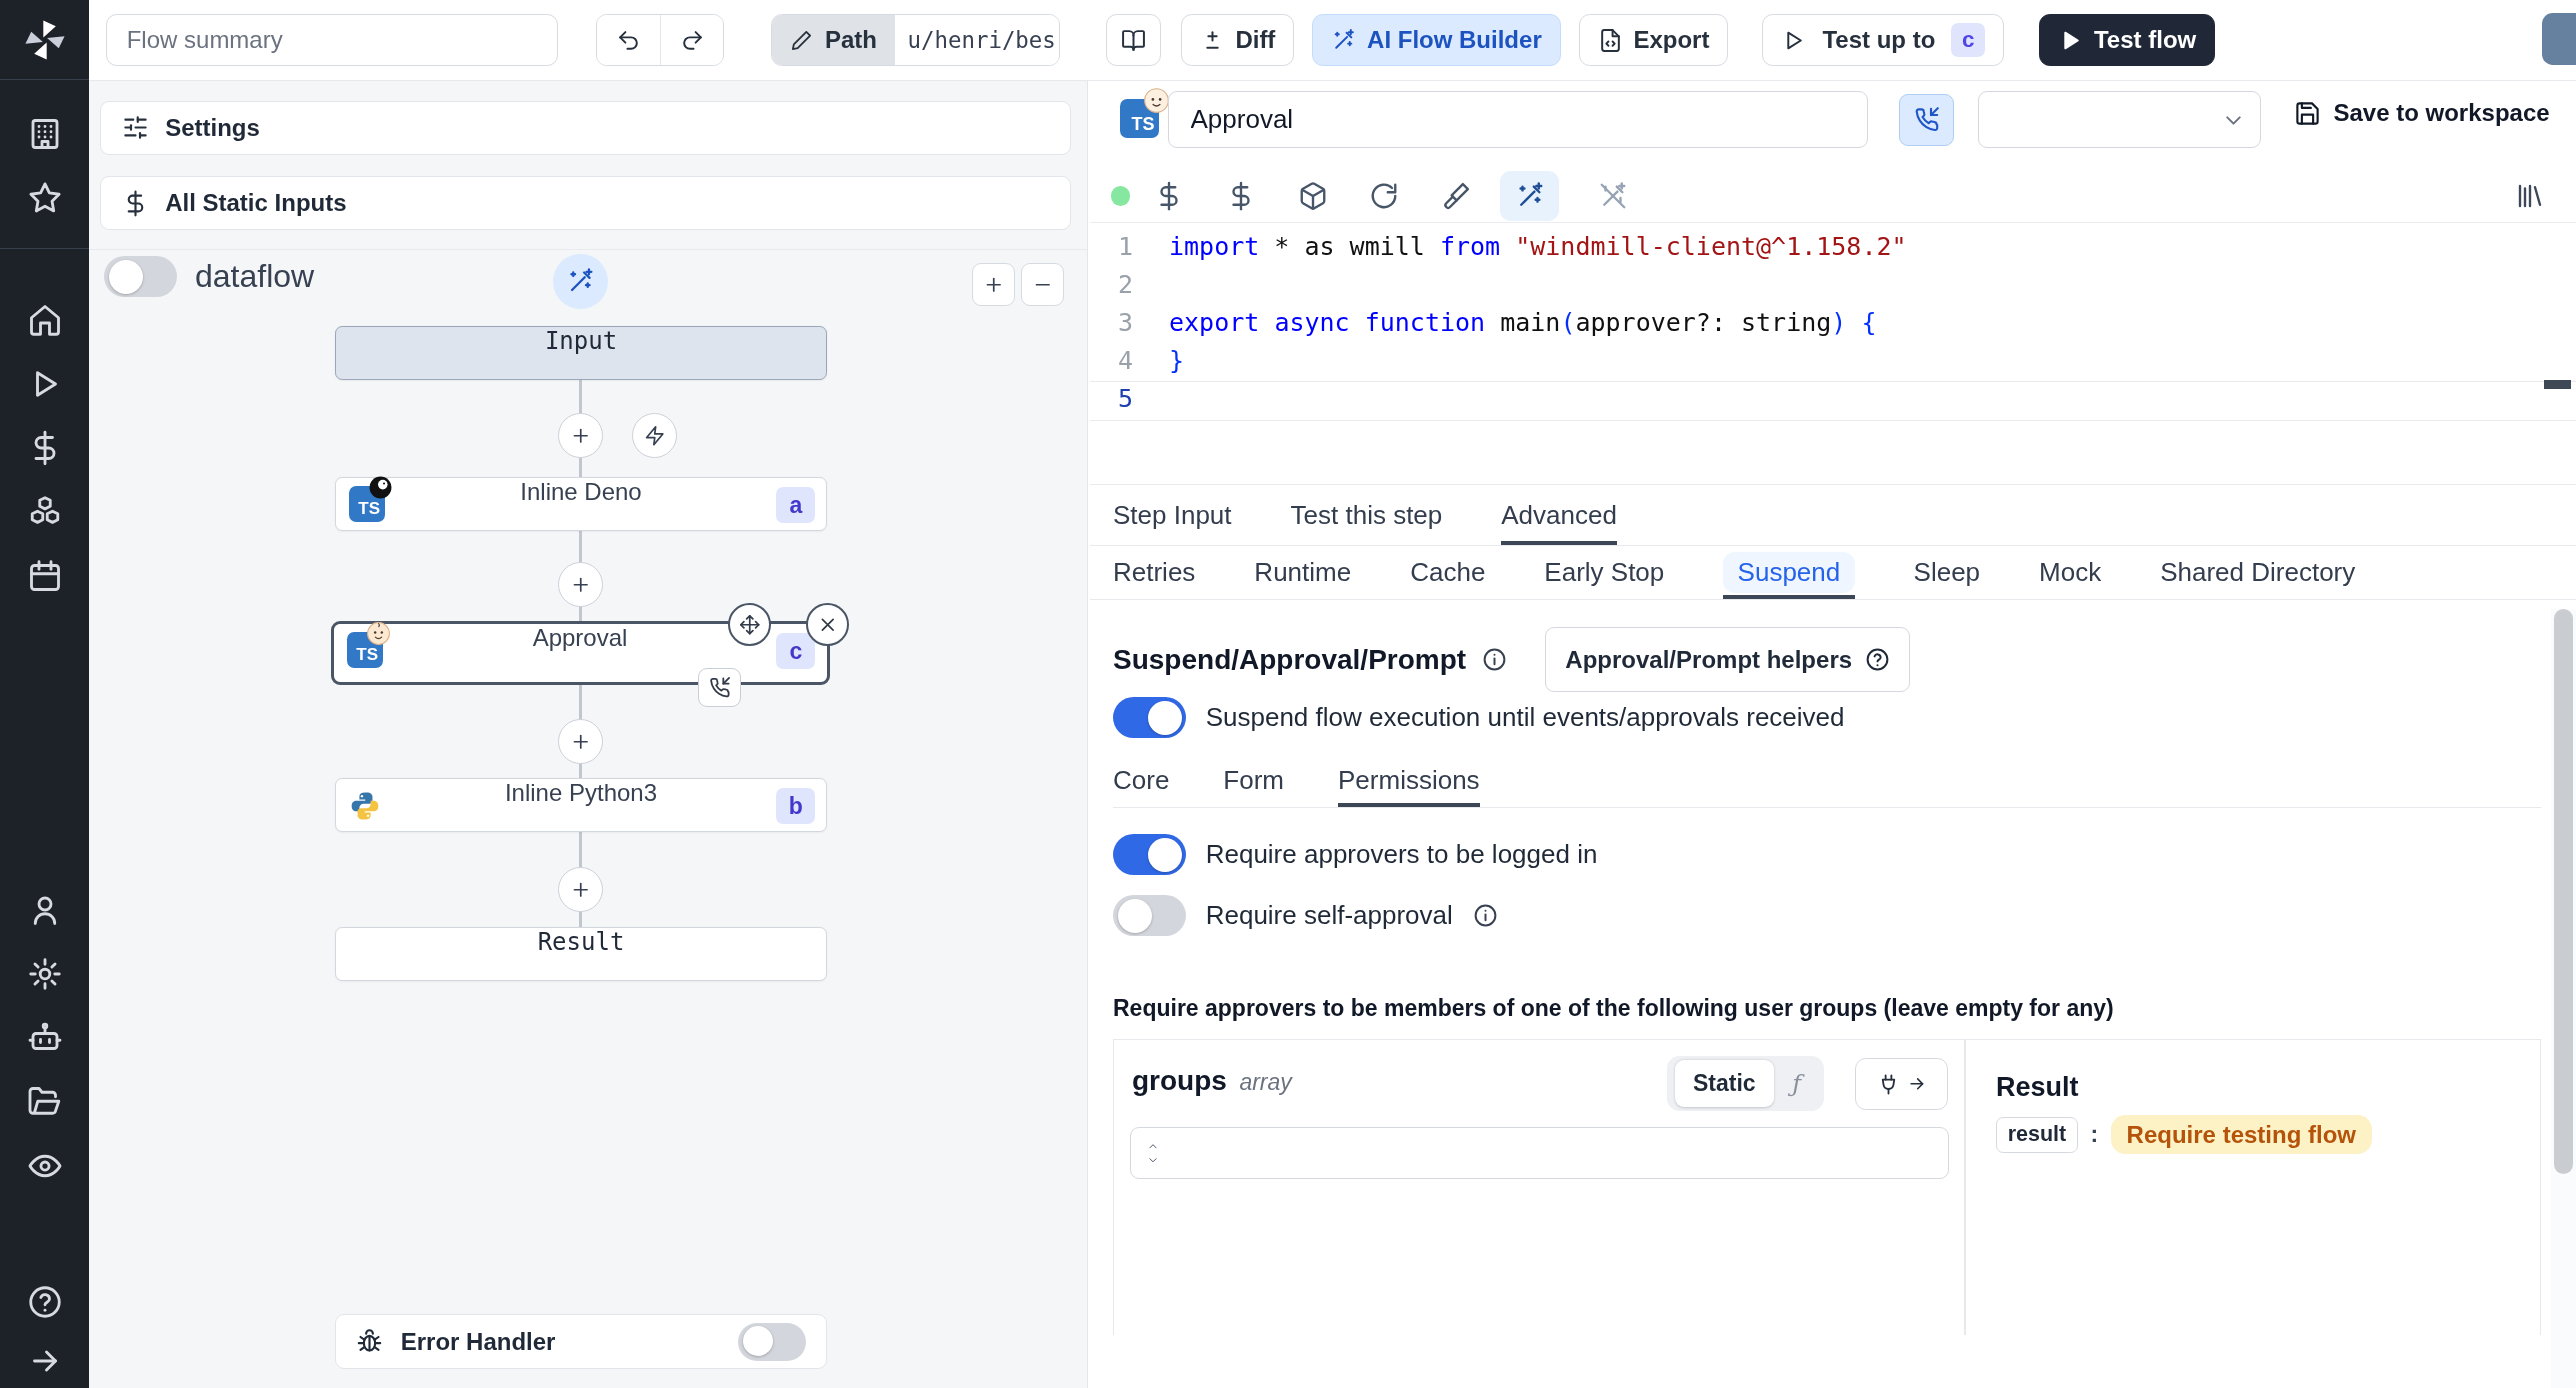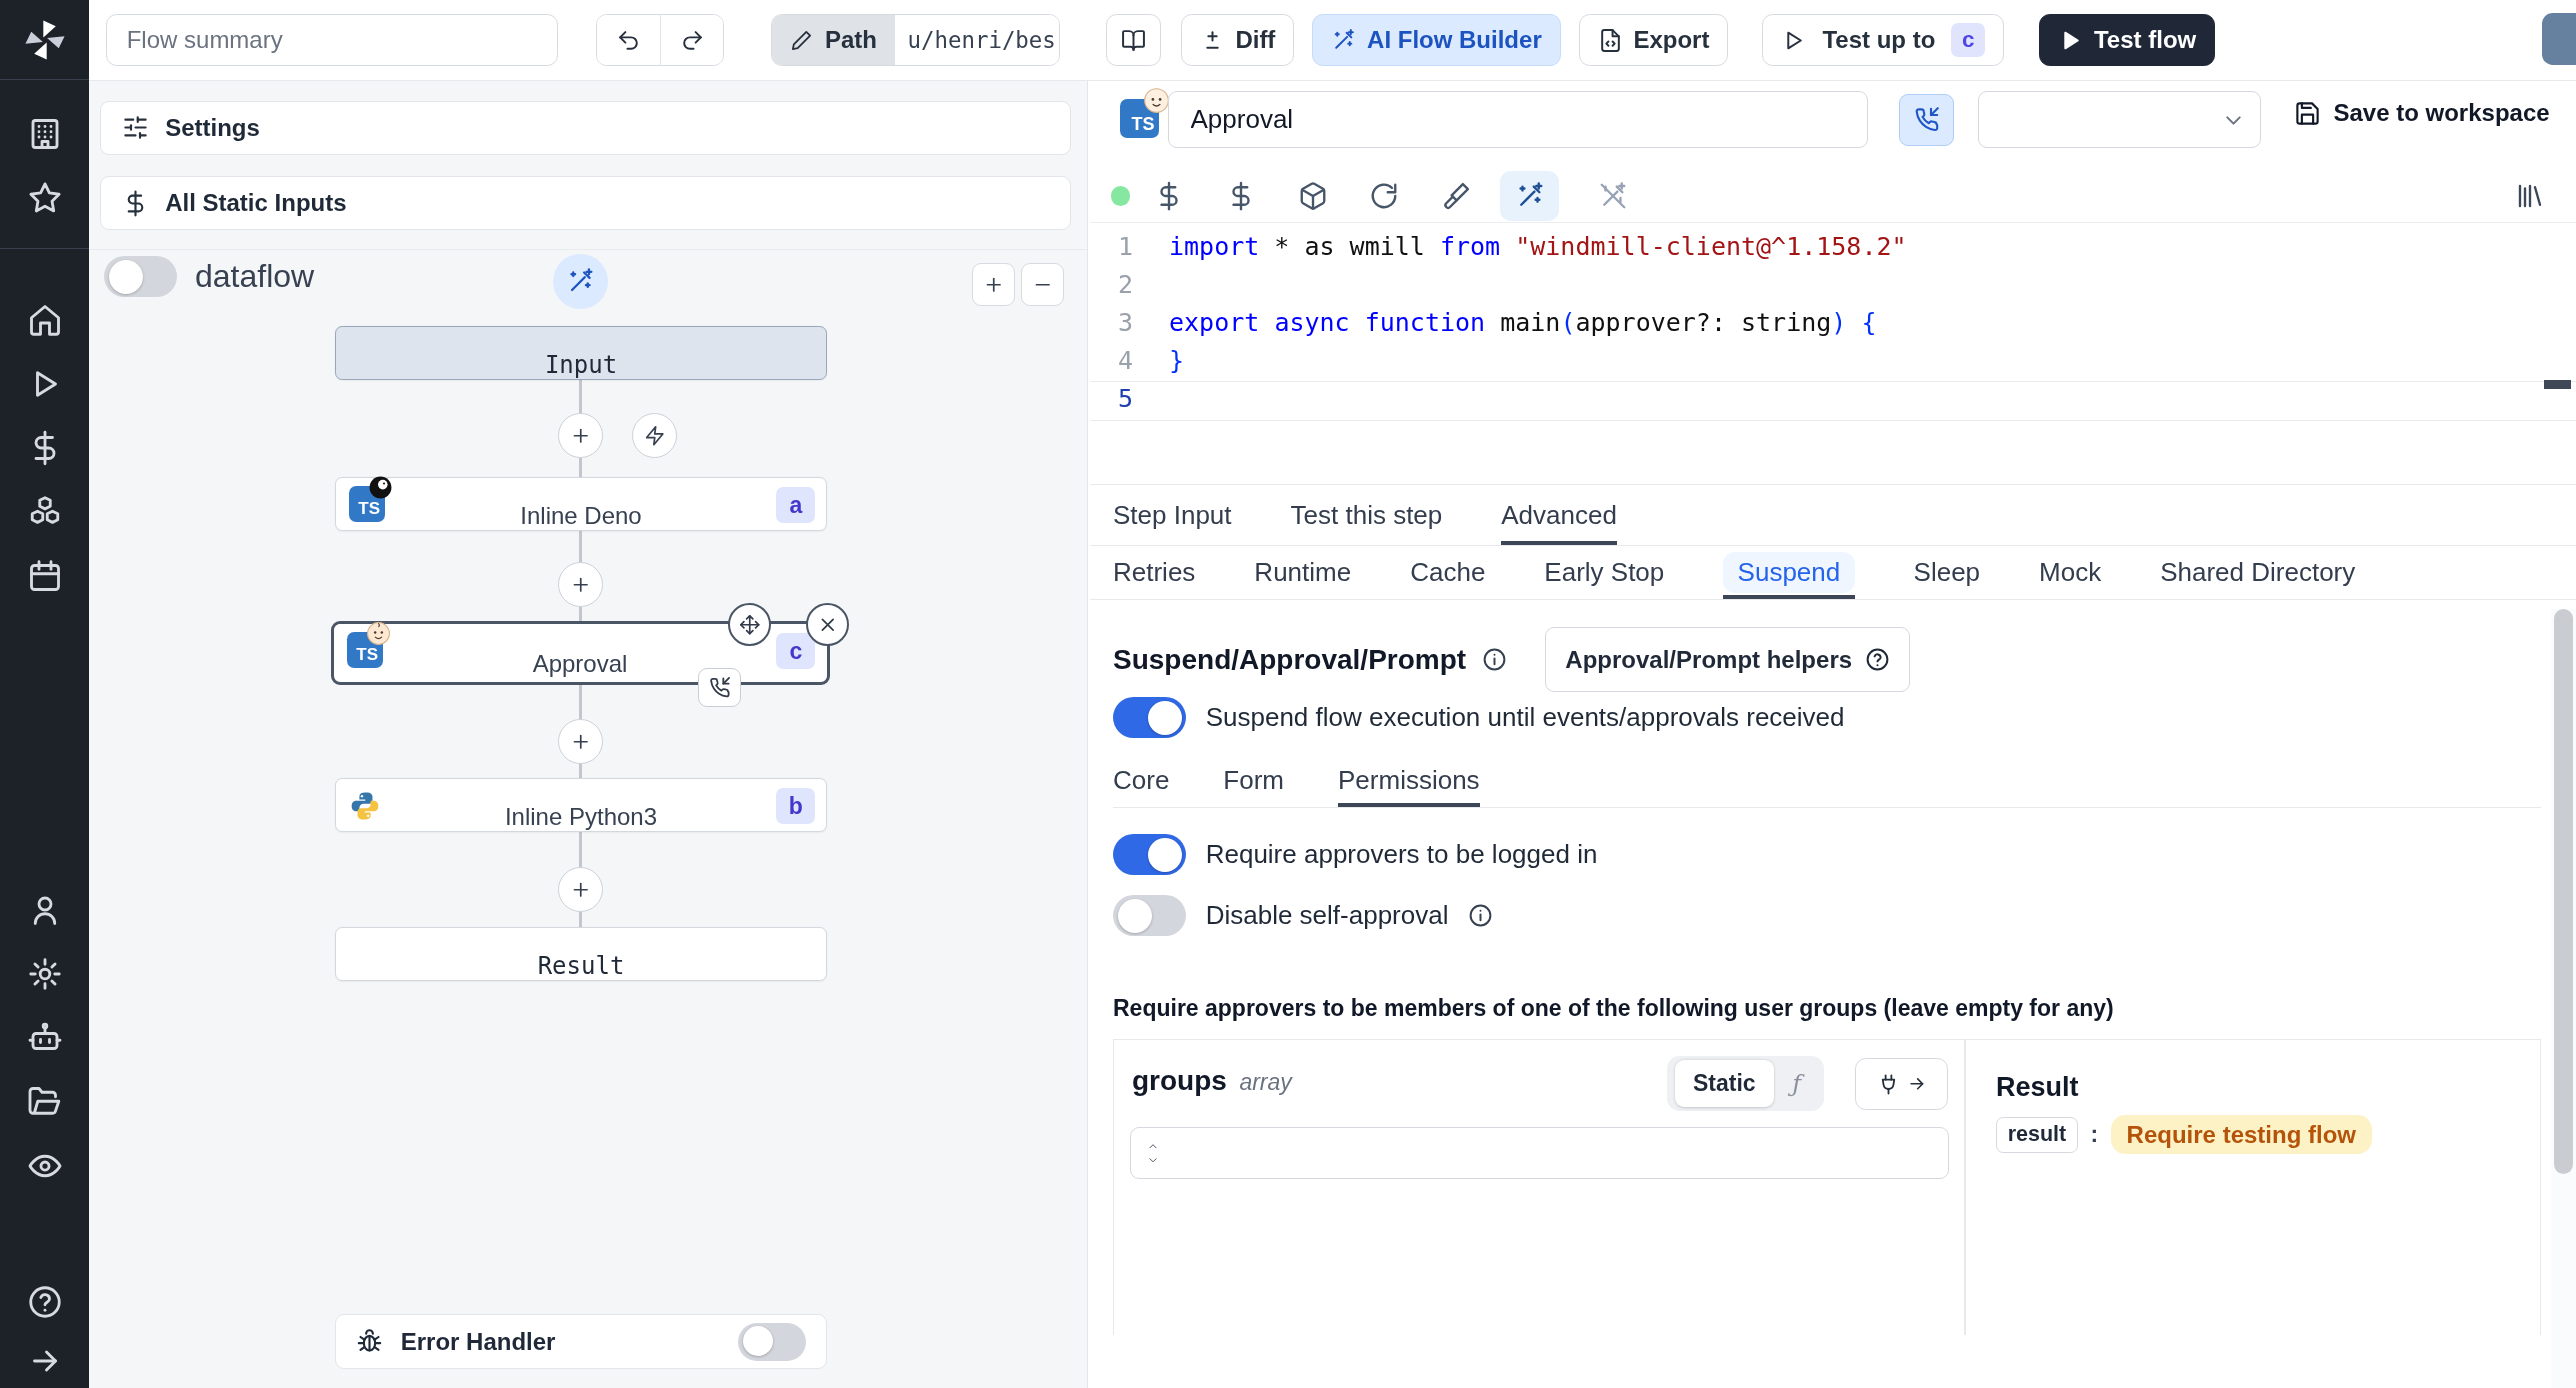--- a/index.html
+++ b/index.html
@@ -43,21 +43,21 @@
   .flow-div { position:absolute; left:0; top:168px; width:100%; border-top:1.8px solid #e8eaee; }
   .tgl { position:relative; width:73px; height:41px; border-radius:20.6px; background:#d3d6dc; flex:none; cursor:pointer; }
   .tgl::after { content:""; position:absolute; left:4.5px; top:3.6px; width:34px; height:34px; border-radius:50%; background:#fff; box-shadow:0 0.9px 2.7px rgba(0,0,0,.25); }
   .tgl.on { background:#3069e6; }
   .tgl.on::after { left:35px; }
   .wandcircle { position:absolute; left:464px; top:173px; width:55px; height:55px; border-radius:50%; background:#dbeafe; display:flex; align-items:center; justify-content:center; color:#1d53c0; cursor:pointer; }
   .wandcircle svg { width:29px; height:29px; }
   .sqbtn { position:absolute; top:182px; width:43px; height:43px; background:#fff; border:1.8px solid #d6dae1; border-radius:9px; display:flex; align-items:center; justify-content:center; color:#374151; cursor:pointer; }
   .sqbtn svg { width:21.5px; height:21.5px; }
   .connector { position:absolute; left:490px; top:299px; width:2.7px; height:549px; background:#c2c6ce; }
-  .node { position:absolute; left:246px; width:492px; height:54px; background:#fff; border:1.8px solid #d3d7de; border-radius:7.2px; display:flex; align-items:flex-end; justify-content:center; font-size:24px; color:#374151; box-shadow:0 0.9px 1.8px rgba(0,0,0,.05); cursor:pointer; z-index:2; }
+  .node { position:absolute; left:246px; width:492px; height:54px; background:#fff; border:1.8px solid #d3d7de; border-radius:7.2px; display:flex; align-items:flex-start; justify-content:center; font-size:24px; color:#374151; box-shadow:0 0.9px 1.8px rgba(0,0,0,.05); cursor:pointer; z-index:2; }
   .node.mono { font-family:"DejaVu Sans Mono",monospace; color:#1f2937; }
   .node.inputnode { background:#dde4ee; border-color:#9aa7ba; }
   .node .leftic { position:absolute; left:12.5px; top:8px; }
   .node .badge { position:absolute; right:10.7px; top:9px; min-width:39px; height:36px; background:#dfe5fd; border-radius:7.2px; color:#4338ca; font-weight:700; font-size:23px; display:flex; align-items:center; justify-content:center; }
   .tschip { width:36px; height:36px; background:#3178c6; border-radius:7.2px; color:#fff; font-weight:700; font-size:17px; display:flex; align-items:flex-end; justify-content:flex-end; padding:0 4.5px 2.7px 0; position:relative; }
   .stepemoji { position:absolute; left:19.7px; top:-10.7px; width:25px; height:25px; }
   .pluscirc { position:absolute; width:45px; height:45px; border-radius:50%; background:#fff; border:1.8px solid #ccd1d9; display:flex; align-items:center; justify-content:center; color:#374151; cursor:pointer; z-index:3; }
   .pluscirc svg { width:21.5px; height:21.5px; }
   .sel-ring { position:absolute; left:242px; top:540px; width:499px; height:64px; border:3.6px solid #4a5565; border-radius:9px; background:#fff; z-index:2; }
   .nodeicons { position:absolute; width:43px; height:43px; border-radius:50%; background:#fff; border:2.7px solid #4a5565; display:flex; align-items:center; justify-content:center; color:#333b49; cursor:pointer; z-index:4; }
@@ -782,21 +782,21 @@
           </div>
       </div>
 
       <div class="tglrow" style="top:234px">
         <div class="tgl on"></div>
         <span>Require approvers to be logged in</span>
       </div>
 
       <div class="tglrow" style="top:295px">
         <div class="tgl"></div>
-        <span>Disable self-approval</span>
+        <span>Require self-approval</span>
         <svg class="ic" style="width:25px;height:25px;color:#374151" viewBox="0 0 28 28" width="25" height="25">
             <use href="#i-info"></use>
           </svg>
       </div>
 
       <div class="note">Require approvers to be members of one of the following user groups (leave empty for any)</div>
 
       <div class="groupsbox">
         <div class="vdiv"></div>
         <div class="glabel">

